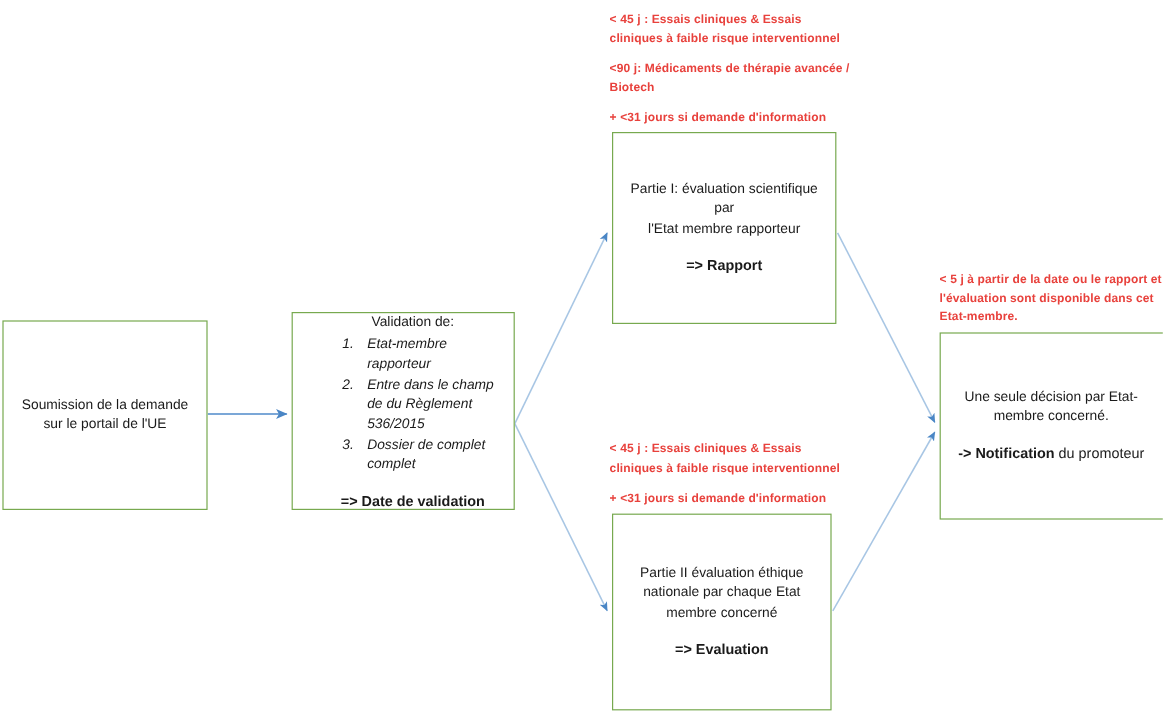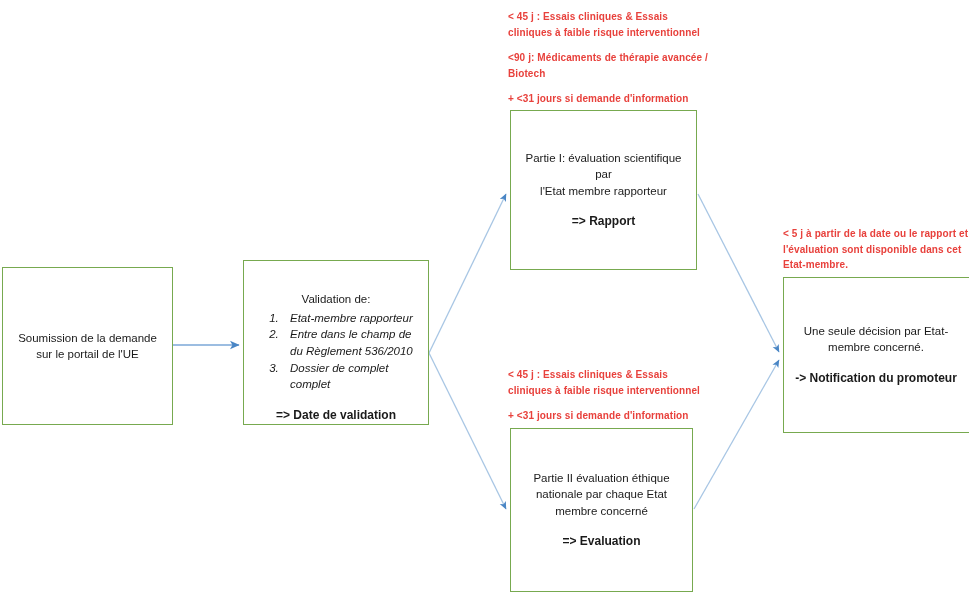--- a/index.html
+++ b/index.html
@@ -128,26 +128,26 @@
     <p>&lt; 45 j : Essais cliniques &amp; Essais cliniques à faible risque interventionnel</p>
     <p>+ &lt;31 jours si demande d'information</p>
   </div>
 
   <div class="node" style="left:2px; top:267px; width:171px; height:158px;">
     <div class="node-body">
       <span class="b">Soumission</span><span> de la demande sur le portail de l'UE</span>
     </div>
   </div>
 
-  <div class="node" style="left:243px; top:260px; width:186px; height:165px; justify-content:flex-end;">
+  <div class="node" style="left:243px; top:260px; width:186px; height:165px; justify-content:flex-start;padding-left:16px;">
     <div class="node-body" style="padding:0 4px;">
       <div class="val-head">Validation de:</div>
       <ol class="val-list">
         <li>Etat-membre rapporteur</li>
-        <li>Entre dans le champ de du Règlement 536/2010</li>
+        <li>Entre dans le champ de du Règlement 536/2015</li>
         <li>Dossier de complet complet</li>
       </ol>
       <div class="result-line">=&gt; Date de validation</div>
     </div>
   </div>
 
   <div class="node" style="left:510px; top:428px; width:183px; height:164px;">
     <div class="node-body">
       <div>Partie II évaluation éthique</div>
       <div>nationale par chaque Etat</div>
@@ -162,18 +162,18 @@
       <div>l'Etat membre rapporteur</div>
       <div class="result-line">=&gt; Rapport</div>
     </div>
   </div>
 
   <div class="node" style="left:783px; top:277px; width:200px; height:156px;">
     <div class="node-body" style="padding-right:24px;">
       <div>Une seule décision par Etat-</div>
       <div>membre concerné.</div>
       <div class="result-line">
-        <span>-&gt; </span><span>Notification</span><span style="font-weight:bold"> du promoteur</span>
+        <span>-&gt; </span><span>Notification</span><span style="font-weight:normal"> du promoteur</span>
       </div>
     </div>
   </div>
 
 </div>
 
 </body></html>

